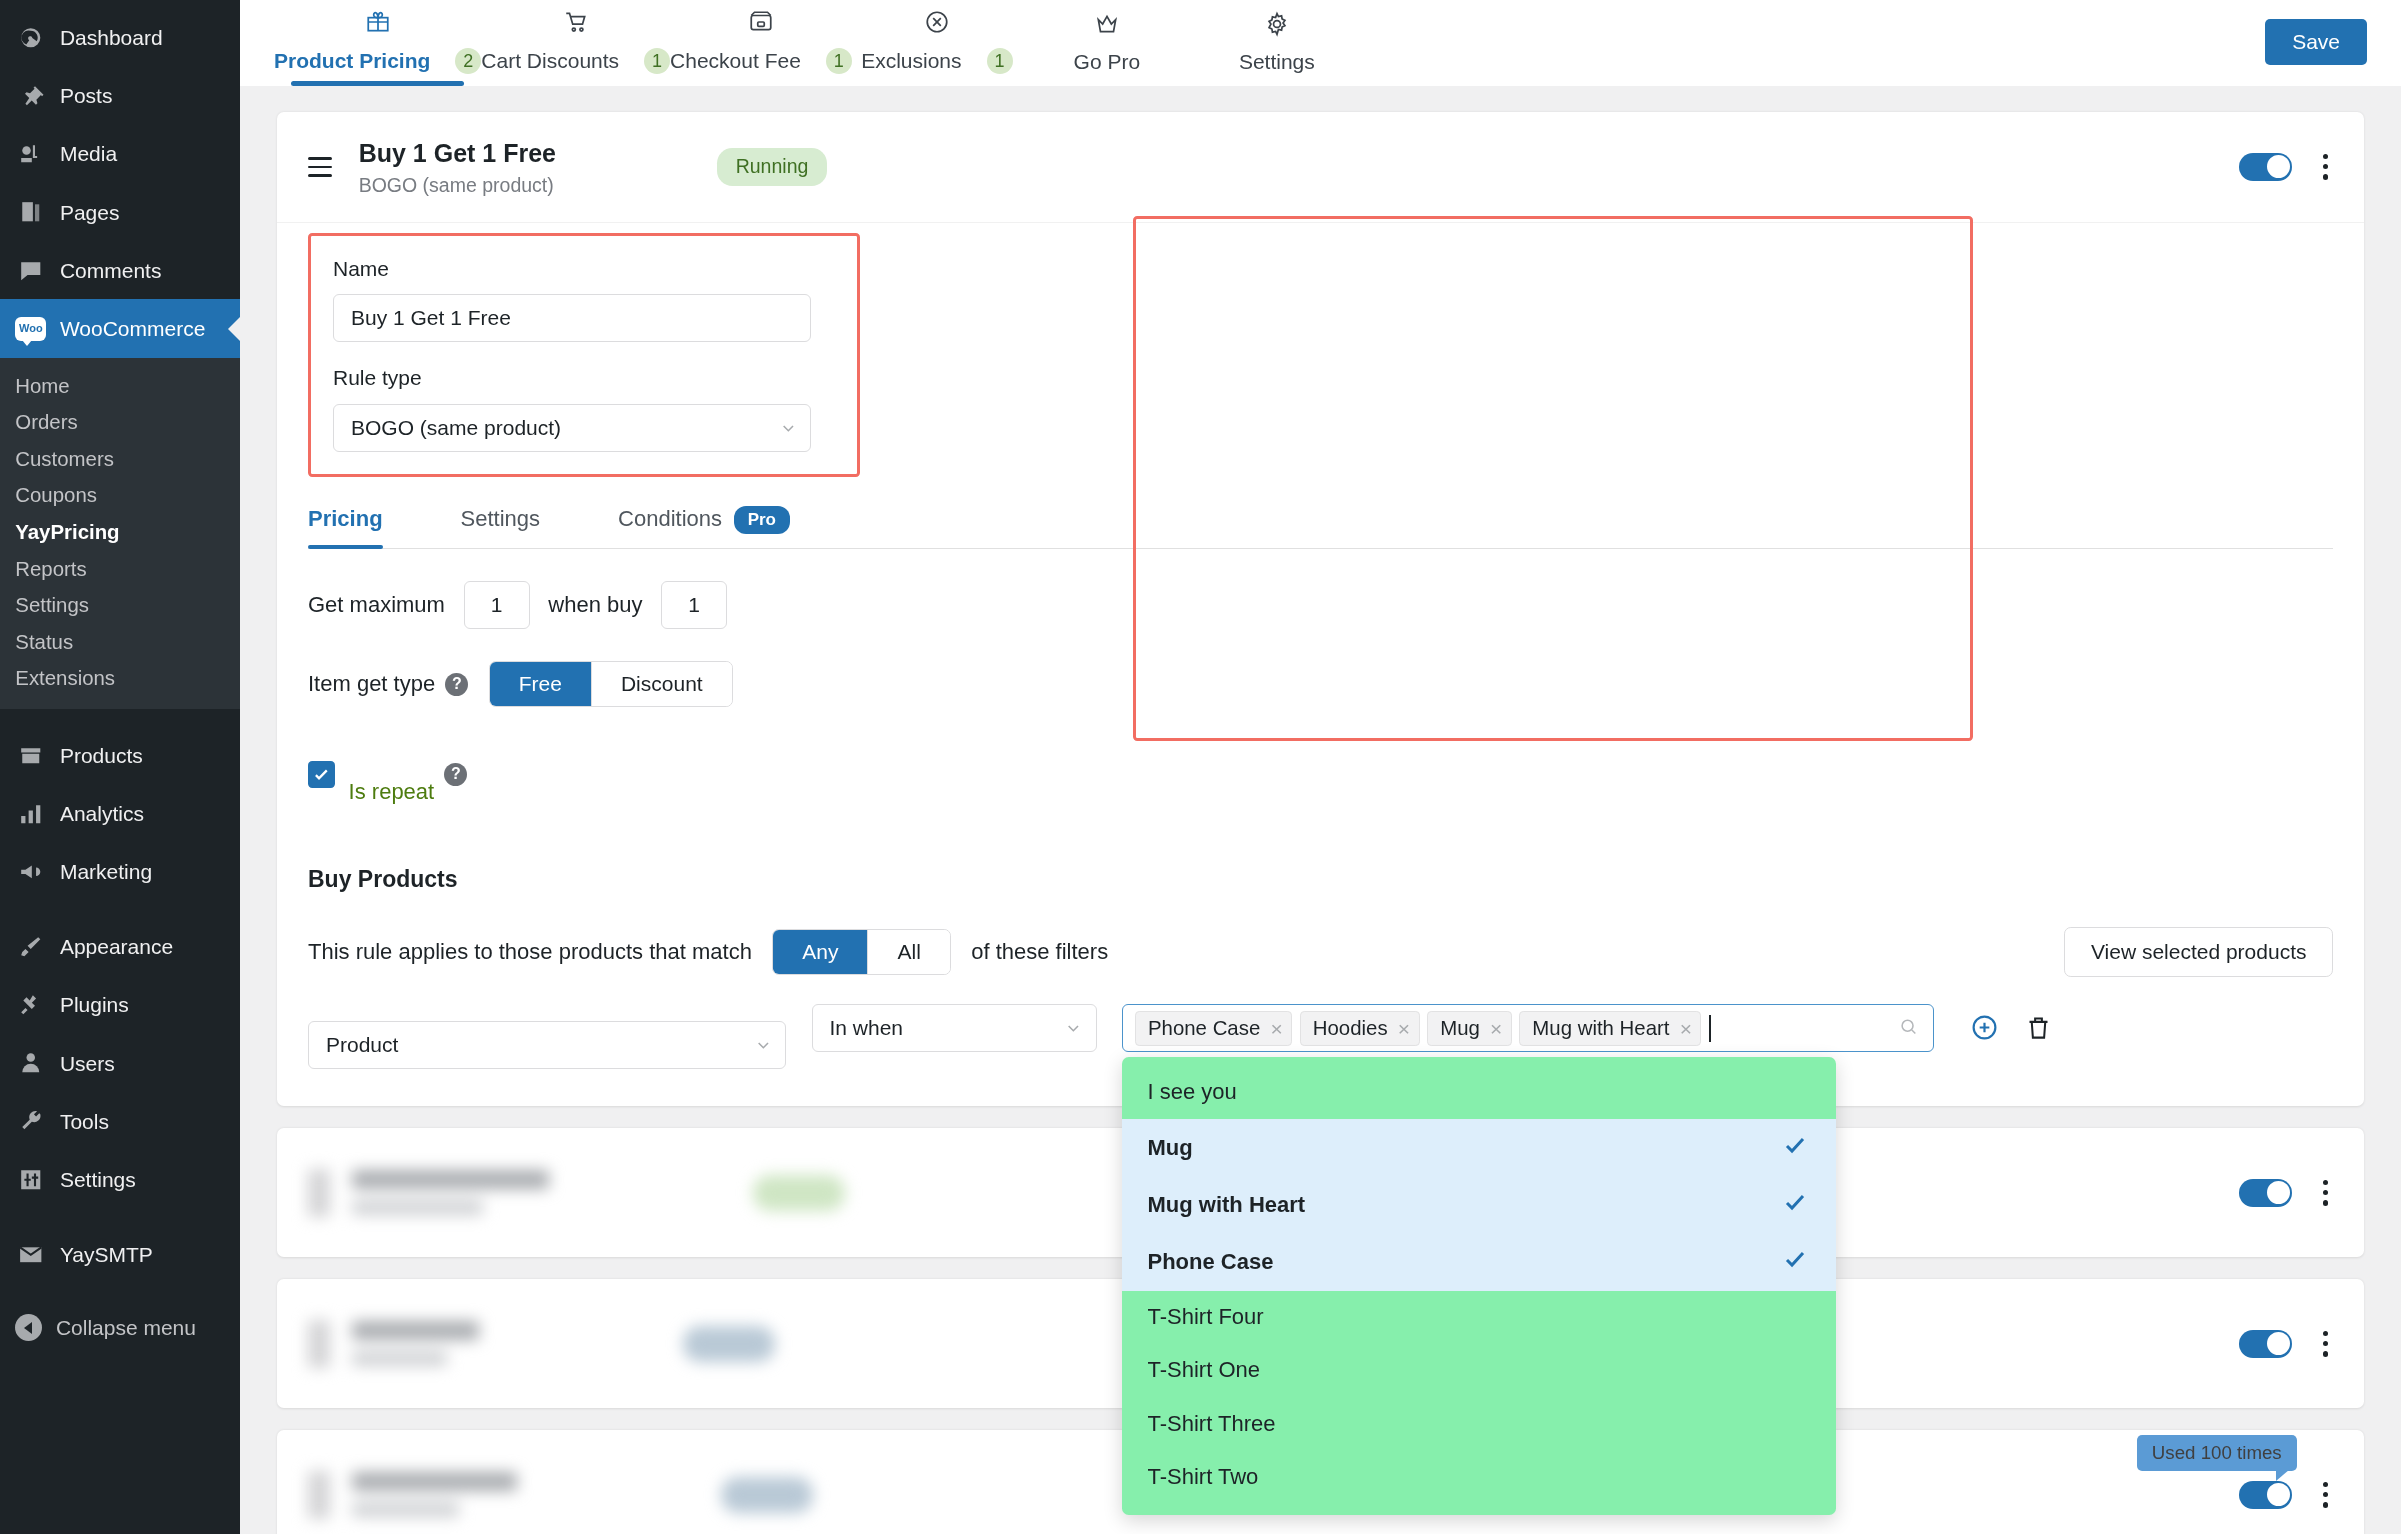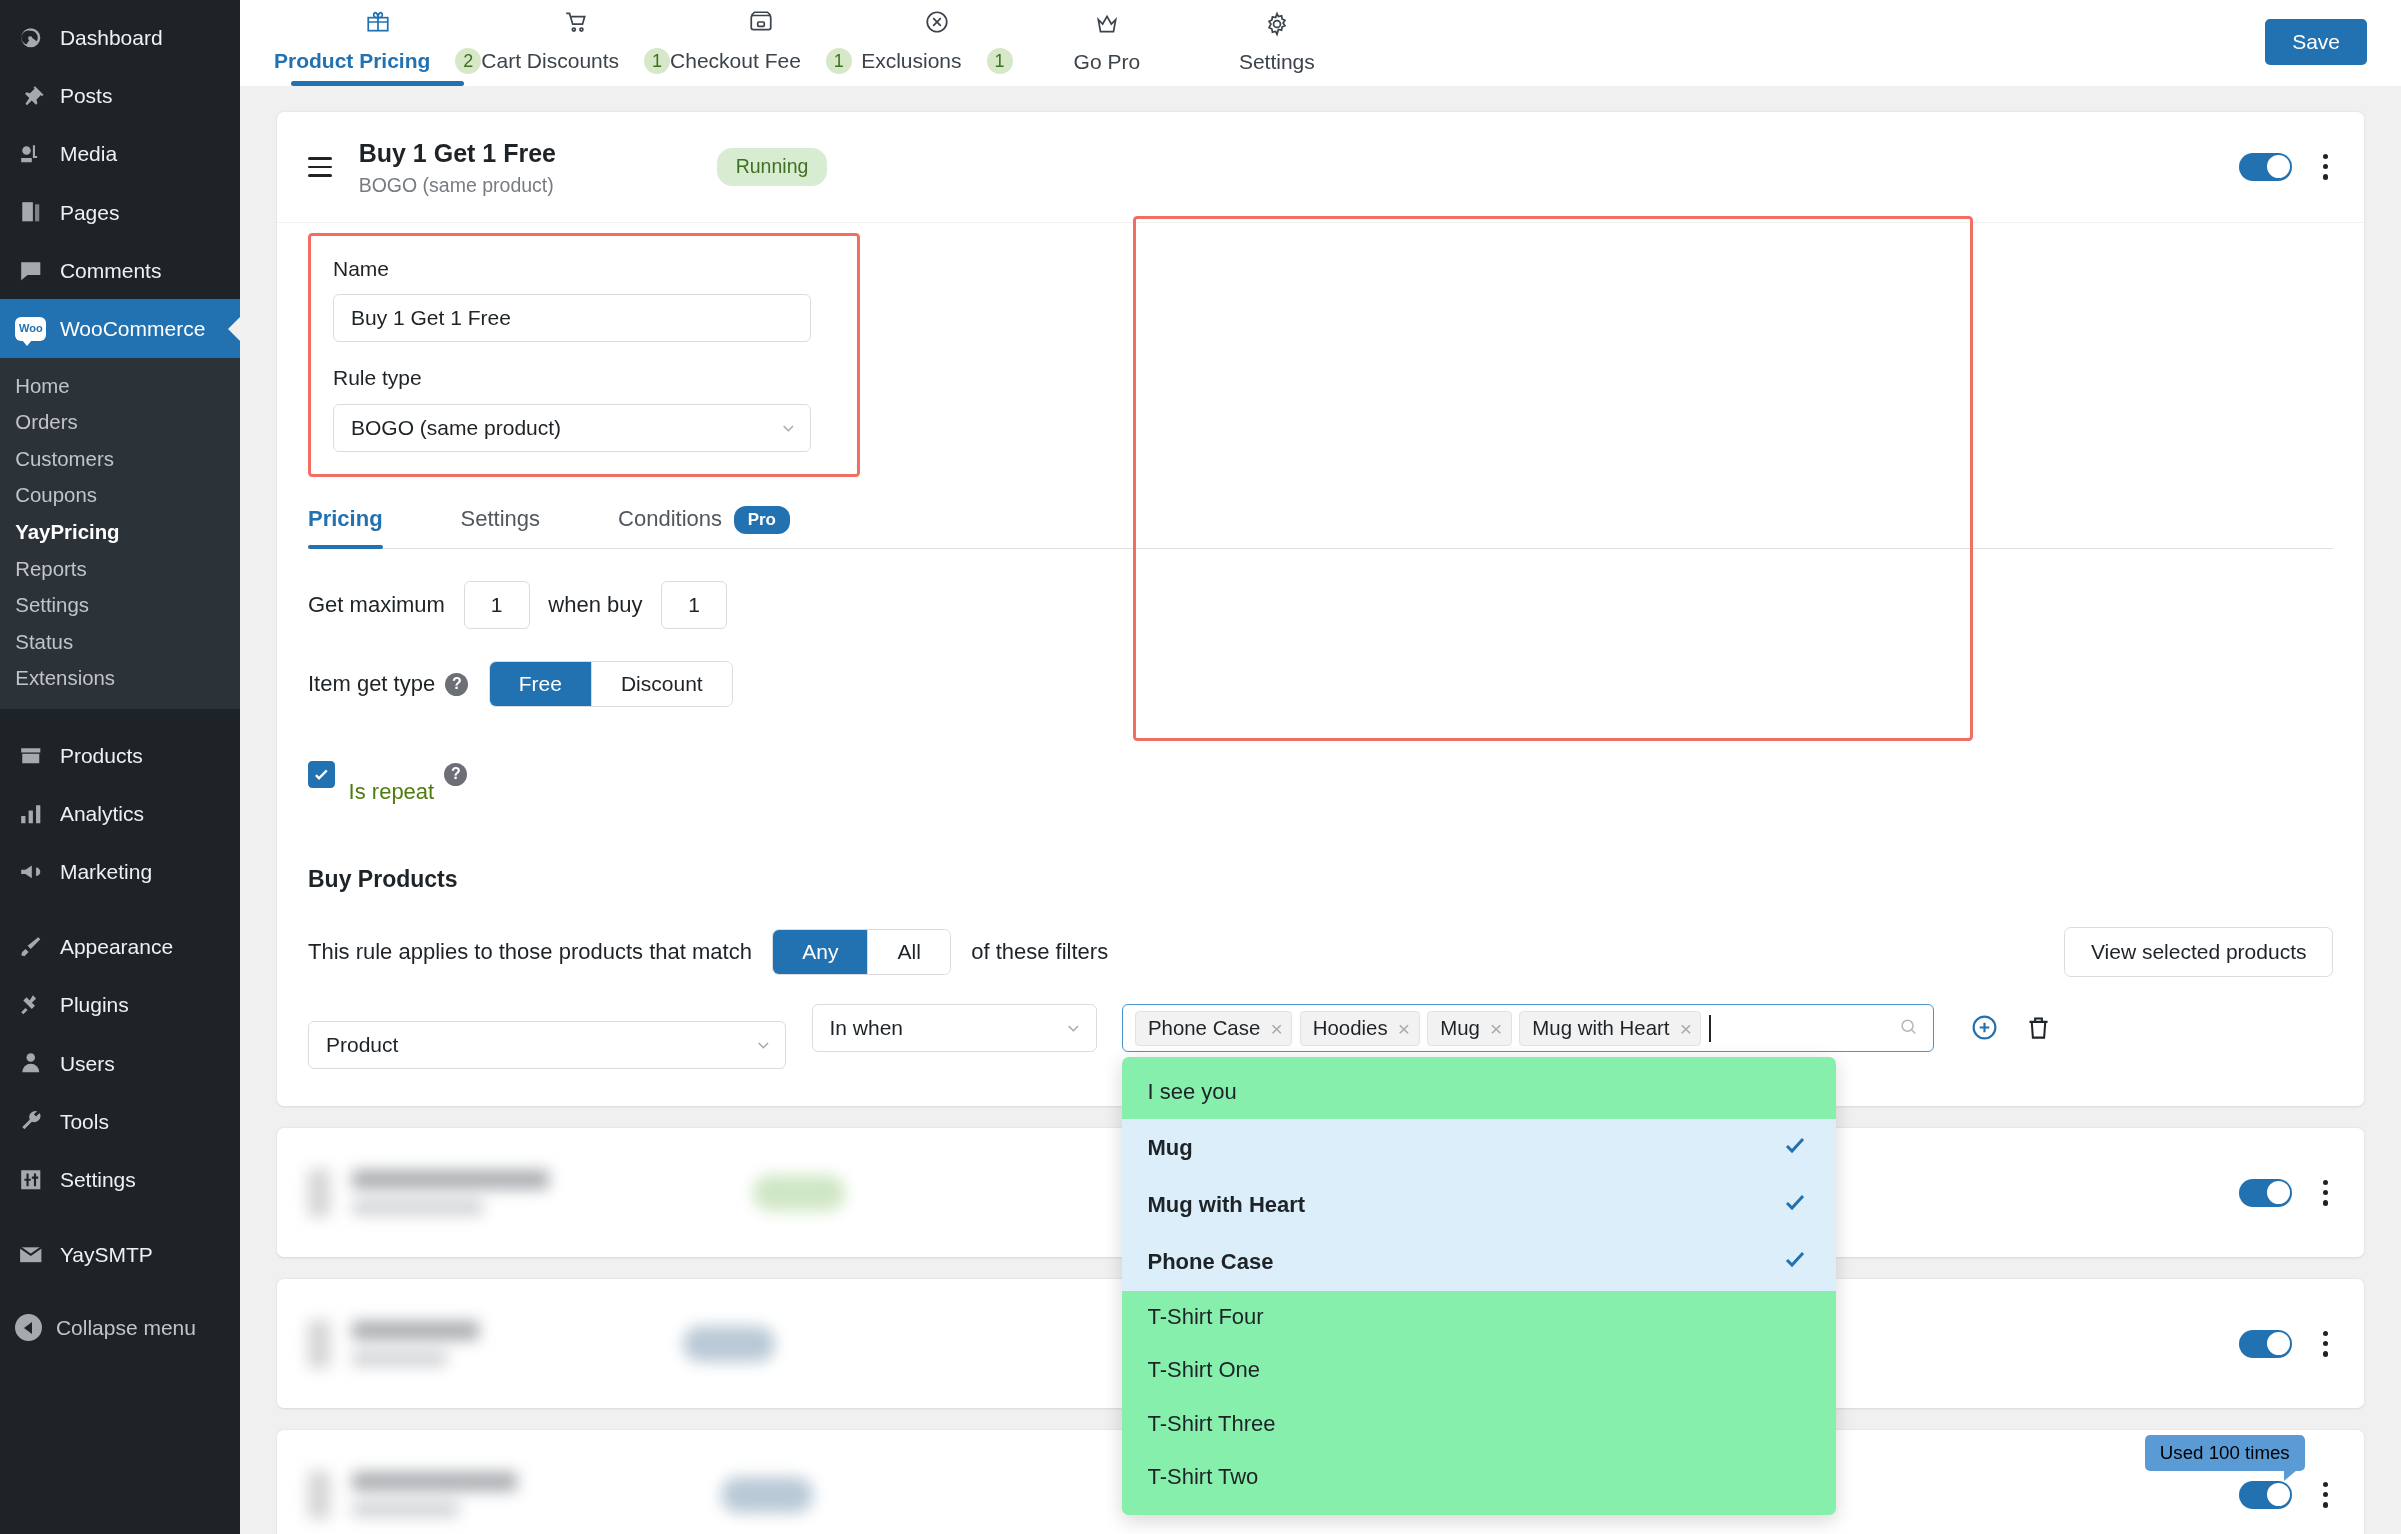--- a/index.html
+++ b/index.html
@@ -273,22 +273,22 @@
     display: flex; align-items: center; padding: 0 31px; position: relative;
   }
   .gb { filter: blur(7.6px); display: flex; align-items: center; }
   .gb .h1 { width: 22px; height: 48px; background: #d4d4d6; margin-right: 22px; border-radius: 2.5px;}
   .gb .t1 { width: 197px; height: 18.7px; background: #a9acb0; border-radius: 3.4px; }
   .gb .t2 { width: 131px; height: 15.3px; background: #cfd1d4; border-radius: 3.4px; margin-top: 11px; }
   .gcol { display: flex; flex-direction: column; }
   .gpill { width: 92px; height: 36px; border-radius: 17px; margin-left: 204px; filter: blur(7.6px); }
   .ghost-right { margin-left: auto; display: flex; align-items: center; gap: 25.5px; position: relative; }
   .tooltip {
-    position: absolute; right: 28px; bottom: 42px;
-    background: #5b9bd5; color: #000000; font-size: 18.7px;
+    position: absolute; right: 36px; bottom: 42px;
+    background: #5b9bd5; color: #404040; font-size: 18.7px;
     padding: 6.8px 15.3px; border-radius: 5.1px; white-space: nowrap;
   }
   .tooltip::after {
     content: ""; position: absolute; right: 8.5px; bottom: -10.2px;
     border-left: 13.6px solid #5b9bd5; border-bottom: 11px solid transparent;
   }
 </style>
 </head>
 <body>
 

